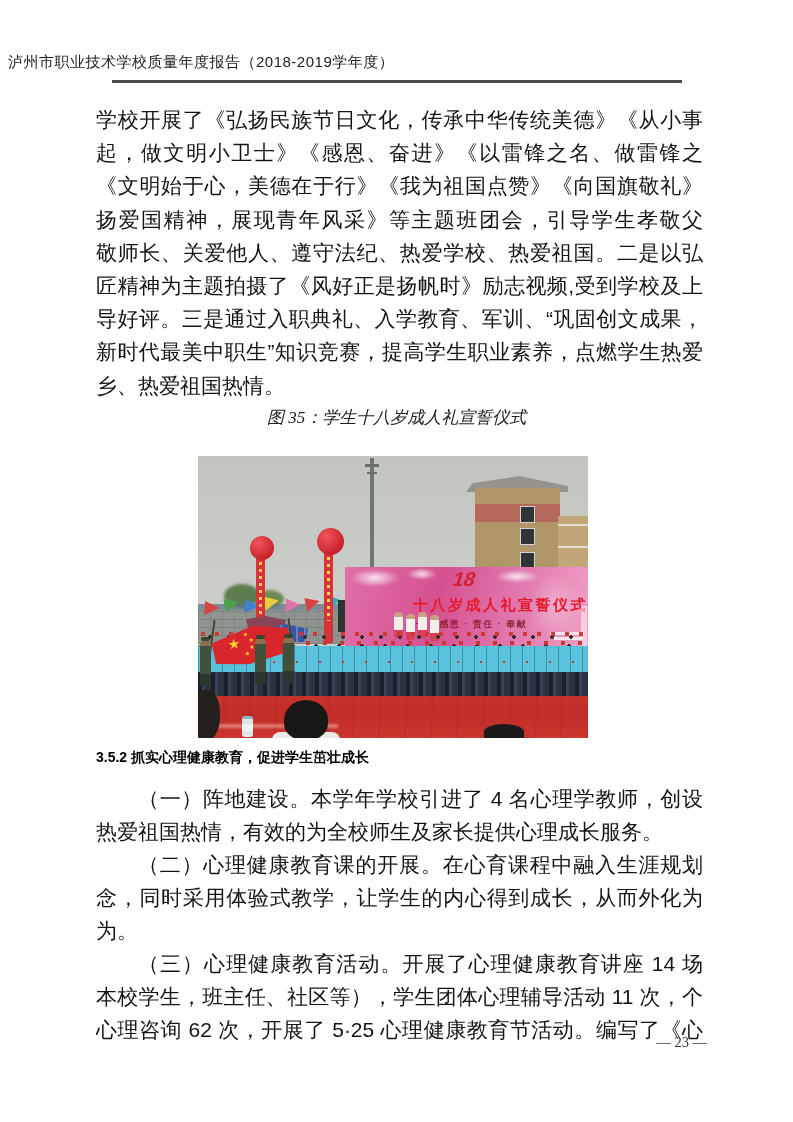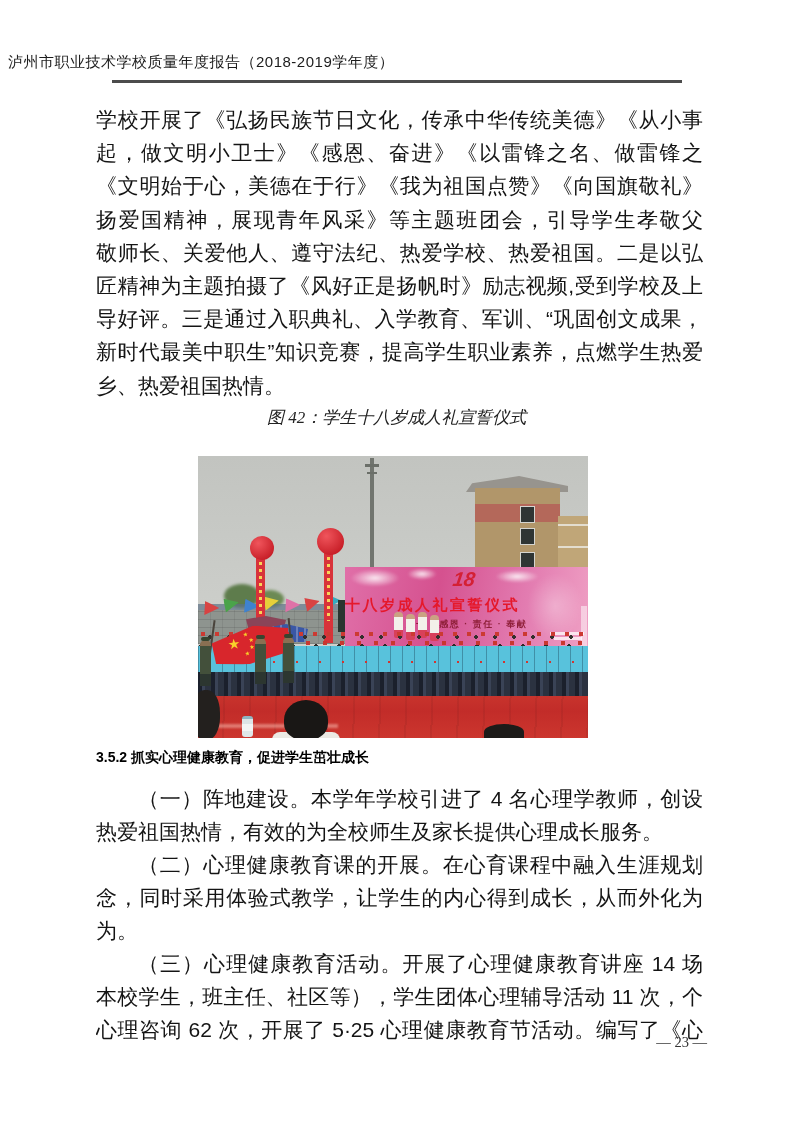--- a/index.html
+++ b/index.html
@@ -62,21 +62,21 @@
   .tent-b{left:66px;top:168px;width:44px;height:18px;background:#3a57a5;
           clip-path:polygon(6% 100%,0 25%,50% 0,100% 28%,94% 100%);
           background-image:repeating-linear-gradient(90deg,rgba(255,255,255,.25) 0 2px,transparent 2px 8px);}
   .speaker{left:140px;top:144px;width:24px;height:32px;background:#2a3530;}
 
   .stage{left:147px;top:111px;width:243px;height:80px;
          background:linear-gradient(100deg,#e06fa8 0%,#d5518f 38%,#e27bb0 72%,#efa0c4 100%);}
   .glow{background:radial-gradient(ellipse at center,rgba(255,255,255,.85),rgba(255,255,255,0) 70%);filter:blur(1px);}
   .stage-logo{left:99px;top:1px;width:40px;text-align:center;font-size:20px;font-weight:900;
               font-style:italic;color:#d42034;transform:skew(-8deg);}
-  .stage-title{left:0;top:29px;width:100%;text-align:left;font-size:15px;font-weight:bold;
+  .stage-title{left:0;top:29px;width:100%;text-align:right;font-size:15px;font-weight:bold;
                color:#e5182b;letter-spacing:2.5px;}
   .stage-sub{left:0;top:51px;width:100%;text-align:center;font-size:9px;font-weight:bold;
              color:#8e1f38;letter-spacing:1.5px;}
   .sfig{width:9px;height:26px;border-radius:4px 4px 2px 2px;
         background:linear-gradient(180deg,#caa183 0 5px,#f3f0ea 5px 18px,#d8405a 18px 26px);}
   .sside{left:236px;top:39px;width:6px;height:40px;background:rgba(255,255,255,.5);}
   .stext{background:rgba(255,255,255,.75);height:3px;}
 
   .carpet{left:0;top:222px;width:390px;height:60px;
           background:linear-gradient(180deg,#cf3c31,#c22c29 55%,#cc362e);
@@ -130,21 +130,21 @@
     <div class="jline">起，做文明小卫士》《感恩、奋进》《以雷锋之名、做雷锋之事》</div>
     <div class="jline">《文明始于心，美德在于行》《我为祖国点赞》《向国旗敬礼》《弘</div>
     <div class="jline">扬爱国精神，展现青年风采》等主题班团会，引导学生孝敬父母、尊</div>
     <div class="jline">敬师长、关爱他人、遵守法纪、热爱学校、热爱祖国。二是以弘扬工</div>
     <div class="jline">匠精神为主题拍摄了《风好正是扬帆时》励志视频,受到学校及上级领</div>
     <div class="jline">导好评。三是通过入职典礼、入学教育、军训、“巩固创文成果，做</div>
     <div class="jline">新时代最美中职生”知识竞赛，提高学生职业素养，点燃学生热爱家</div>
     <div class="jline jl-left">乡、热爱祖国热情。</div>
   </div>
 
-  <div class="caption">图 42：学生十八岁成人礼宣誓仪式</div>
+  <div class="caption">图 35：学生十八岁成人礼宣誓仪式</div>
 
   <div class="photo">
 
     <div class="b-roof"></div>
     <div class="building"></div>
     <div class="b-band"></div>
     <div class="b-win" style="left:322px;top:50px;"></div>
     <div class="b-win" style="left:322px;top:72px;"></div>
     <div class="b-win" style="left:322px;top:96px;"></div>
     <div class="b-wing"></div>

